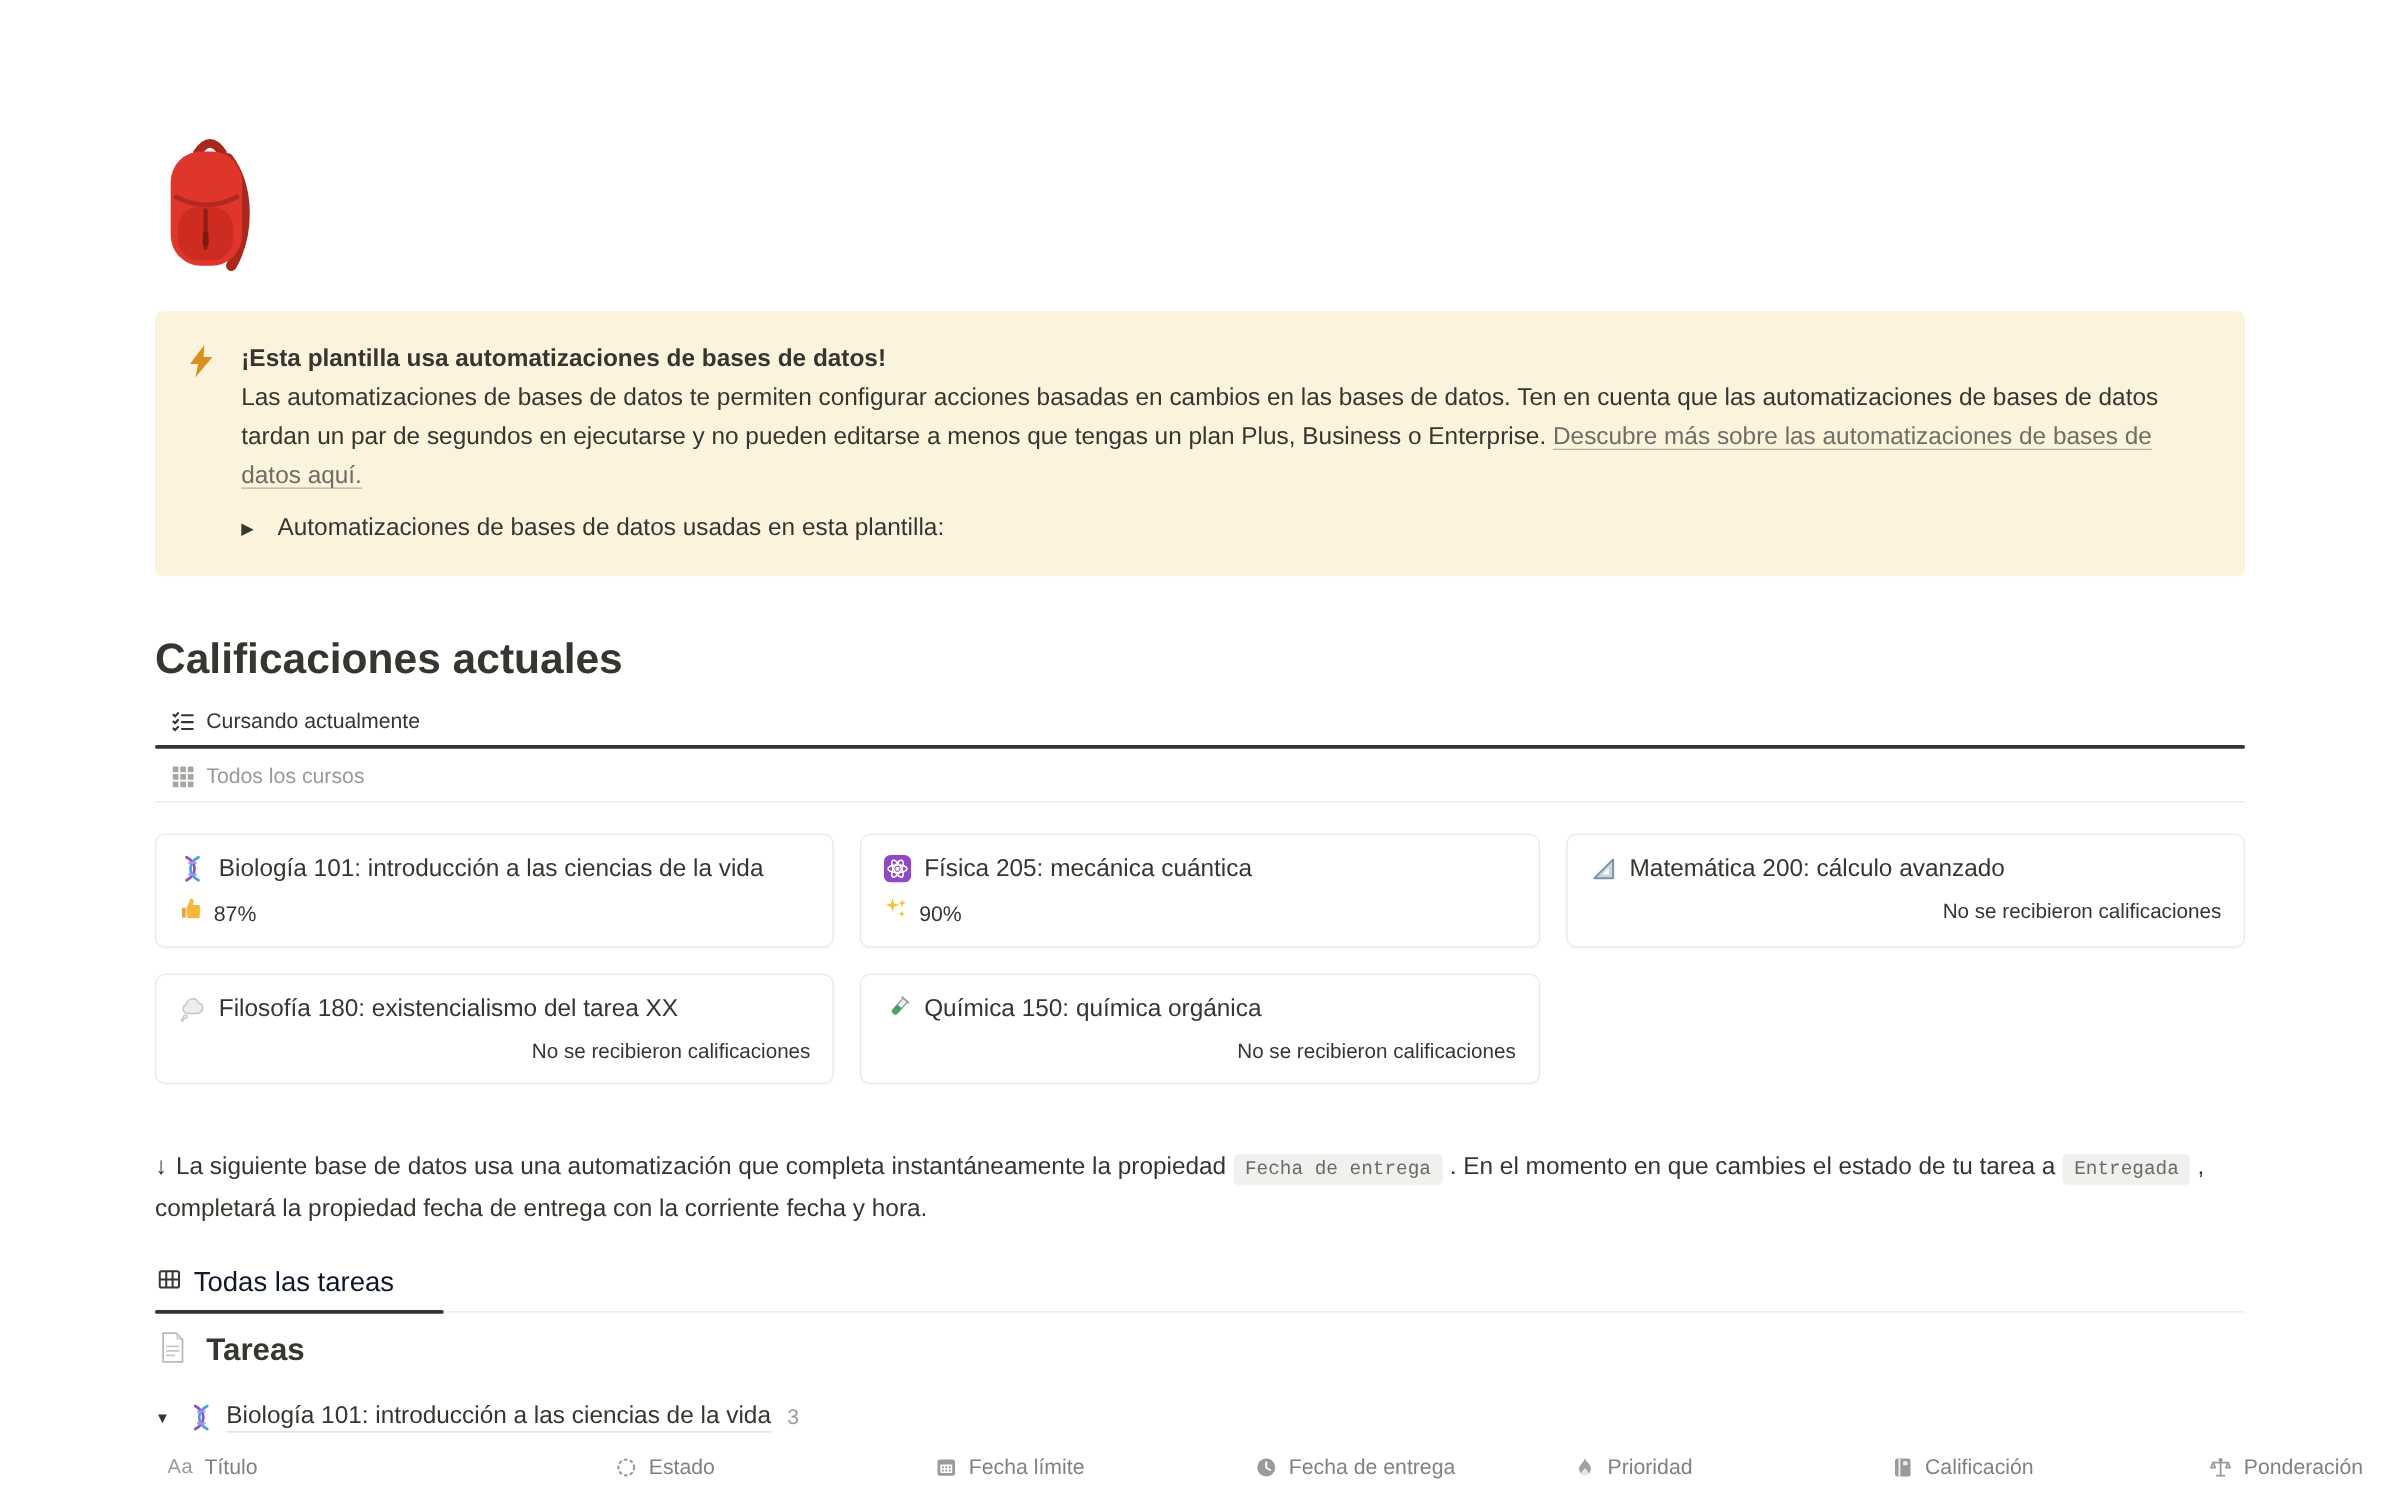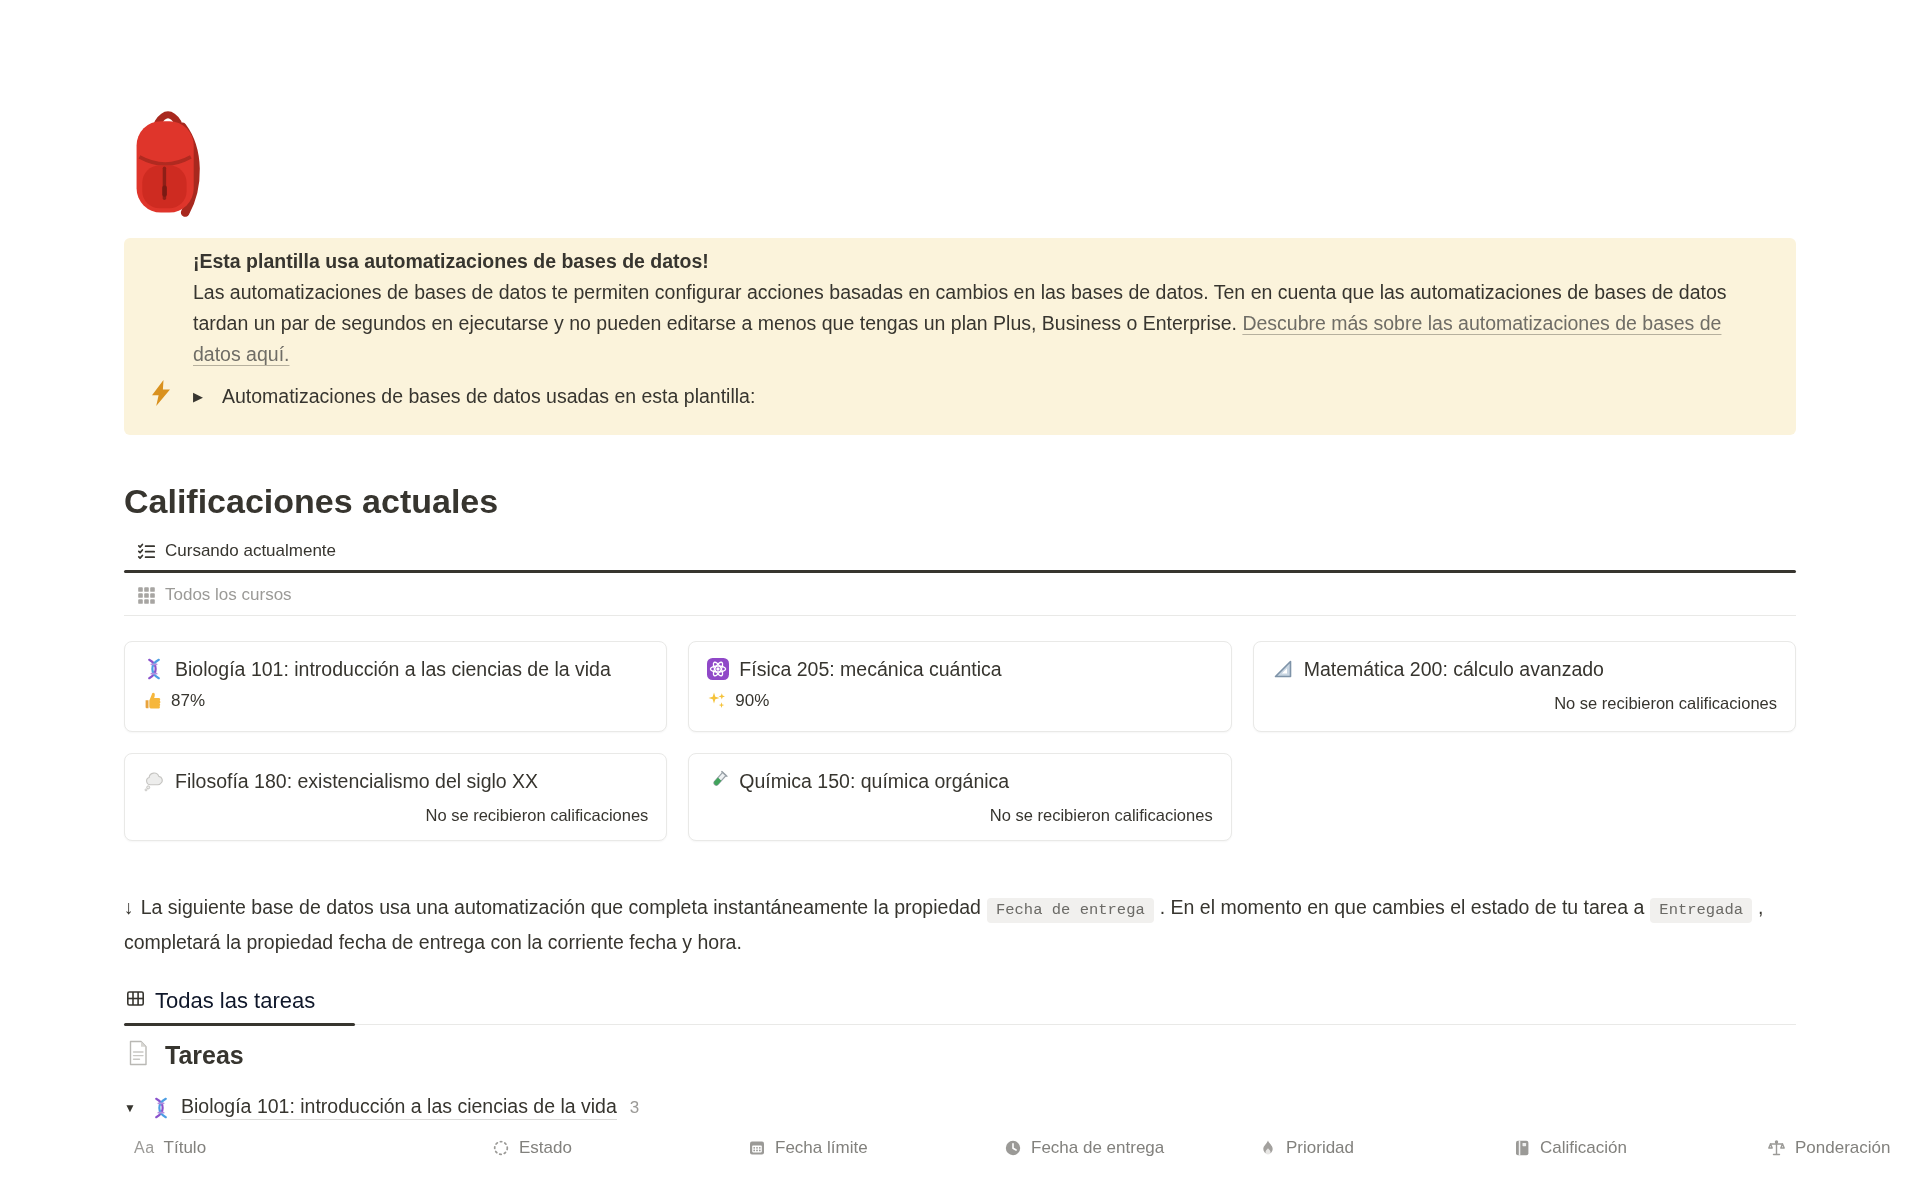--- a/index.html
+++ b/index.html
@@ -9,41 +9,41 @@
     font-family:"Liberation Sans","DejaVu Sans",sans-serif;
     color:#37352F; -webkit-font-smoothing:antialiased;
   }
   .content { width:1672px; margin-left:124px; }
 
   .page-emoji { margin-top:104px; height:122px; }
   .page-emoji svg { display:block; }
 
   h1.page-title { font-size:48px; font-weight:700; margin:14px 0 0; letter-spacing:-0.4px; line-height:58px; }
 
-  .callout { display:flex; gap:17px; background:#FBF3DB; border-radius:6px; padding:8px 28px 23px 22px; margin-top:12px;align-items:flex-end; }
+  .callout { display:flex; gap:17px; background:#FBF3DB; border-radius:6px; padding:23px 28px 23px 22px; margin-top:23px; }
   .callout-icon { flex:0 0 auto; margin-top:2px; }
   .callout-heading { margin:0; font-size:19.5px; line-height:31px; font-weight:700; }
   .callout-body { margin:0; font-size:19.5px; line-height:31px; max-width:1560px; }
   .callout-link { color:#6F6D66; cursor:pointer; text-decoration:underline; text-decoration-color:rgba(55,53,47,.35); text-underline-offset:4px; }
   .toggle-row { display:flex; align-items:center; gap:15px; margin-top:11px; font-size:19.5px; line-height:31px; cursor:pointer; }
   .toggle-arrow { font-size:13px; color:#37352F; width:14px; }
 
   h2.section-heading { font-size:34px; font-weight:700; margin:44px 0 0; line-height:44px; }
 
   .tabs { display:flex; gap:8px; margin-top:12px; border-bottom:1px solid #E9E9E7;flex-direction:column; }
   .tab { position:relative; display:flex; align-items:center; gap:9px; padding:6px 13px 10px; font-size:17px; color:#9B9A97; cursor:pointer; white-space:nowrap; }
   .tab.active { color:#37352F; }
   .tab.active::after { content:""; position:absolute; left:0; right:0; bottom:-1.5px; height:2.6px; background:#37352F; border-radius:2px; }
   .tab .ico { display:flex; }
 
   .cards { display:grid; grid-template-columns:repeat(3,1fr); gap:21px; margin-top:25px; }
   .card { background:#fff; border:1px solid #E9E9E7; border-radius:8px; padding:14px 18px 15px; box-shadow:0 1px 2px rgba(15,15,15,.04); cursor:pointer; min-height:88px; }
   .card-title { display:flex; align-items:center; gap:10px; font-size:19.5px; line-height:26px; }
   .card-title .ico { display:flex; flex:0 0 auto; }
-  .card-meta { display:flex; align-items:flex-start; gap:8px; margin-top:9px; font-size:17px; }
+  .card-meta { display:flex; align-items:flex-end; gap:8px; margin-top:9px; font-size:17px; }
   .card-empty { margin-top:12px; font-size:16.5px;text-align:right; }
 
   .note { margin-top:50px; font-size:19.5px; line-height:32px; margin-bottom:0; }
   .note .arrow-glyph { margin-right:7px; }
   code.inline { font-family:"Liberation Mono","DejaVu Sans Mono",monospace; font-size:15.5px; background:#F1F0EE; color:#6B6A66; padding:3px 9px 4px; border-radius:4px; margin:0 6px; white-space:nowrap; }
 
   .tabs2 { display:flex; margin-top:26px; border-bottom:1px solid #E9E9E7; }
   .tab2 { position:relative; display:flex; align-items:center; gap:10px; padding:4px 40px 10px 2px; font-size:22px; color:#0f172a; cursor:pointer; }
   .tab2::after { content:""; position:absolute; left:0; right:0; bottom:-1.5px; height:2.6px; background:#37352F; border-radius:2px; }
 
@@ -185,21 +185,21 @@
     </div>
     <div class="card">
       <div class="card-title">
         <span class="ico">
             <svg width="22" height="22" viewBox="0 0 22 22">
               <path d="M7.4 14.8a3.7 3.7 0 0 1-1.3-7.2 5 5 0 0 1 9.7-1.2 3.9 3.9 0 0 1 1.9 7 3.7 3.7 0 0 1-3.1 1.4z" fill="#EDEDEC" stroke="#C6C5C2" stroke-width="1.1"></path>
               <circle cx="5.2" cy="17.4" r="1.5" fill="#EDEDEC" stroke="#C6C5C2" stroke-width="1"></circle>
               <circle cx="3" cy="19.9" r="1" fill="#EDEDEC" stroke="#C6C5C2" stroke-width=".9"></circle>
             </svg>
           </span>
-        <span>Filosofía 180: existencialismo del siglo XX</span>
+        <span>Filosofía 180: existencialismo del tarea XX</span>
       </div>
       <div class="card-empty">No se recibieron calificaciones</div>
     </div>
     <div class="card">
       <div class="card-title">
         <span class="ico">
             <svg width="22" height="22" viewBox="0 0 22 22">
               <g transform="rotate(42 11 11)">
                 <path d="M8.7 1.5h4.6v12a2.3 2.3 0 0 1-4.6 0z" fill="#EEF1F3" stroke="#9AA2A9" stroke-width="1.2"></path>
                 <path d="M8.7 8.5h4.6v5a2.3 2.3 0 0 1-4.6 0z" fill="#41A35C"></path>

